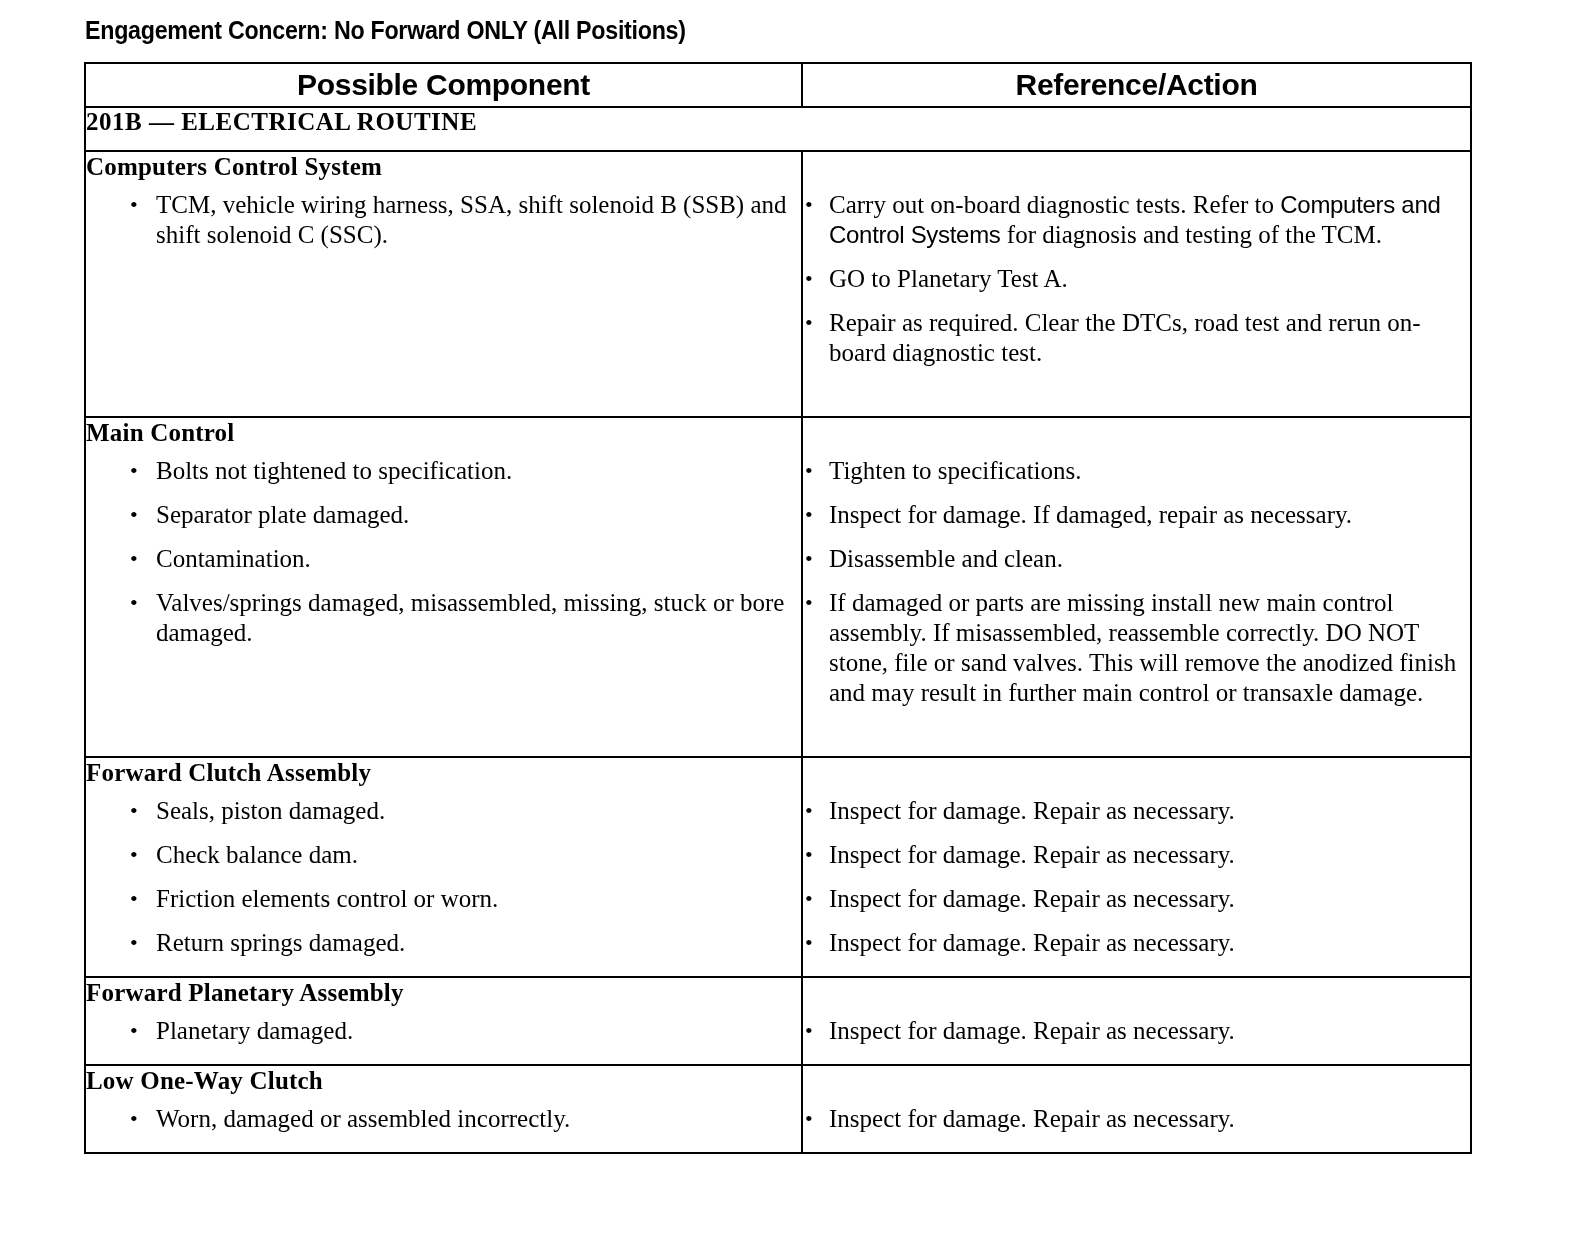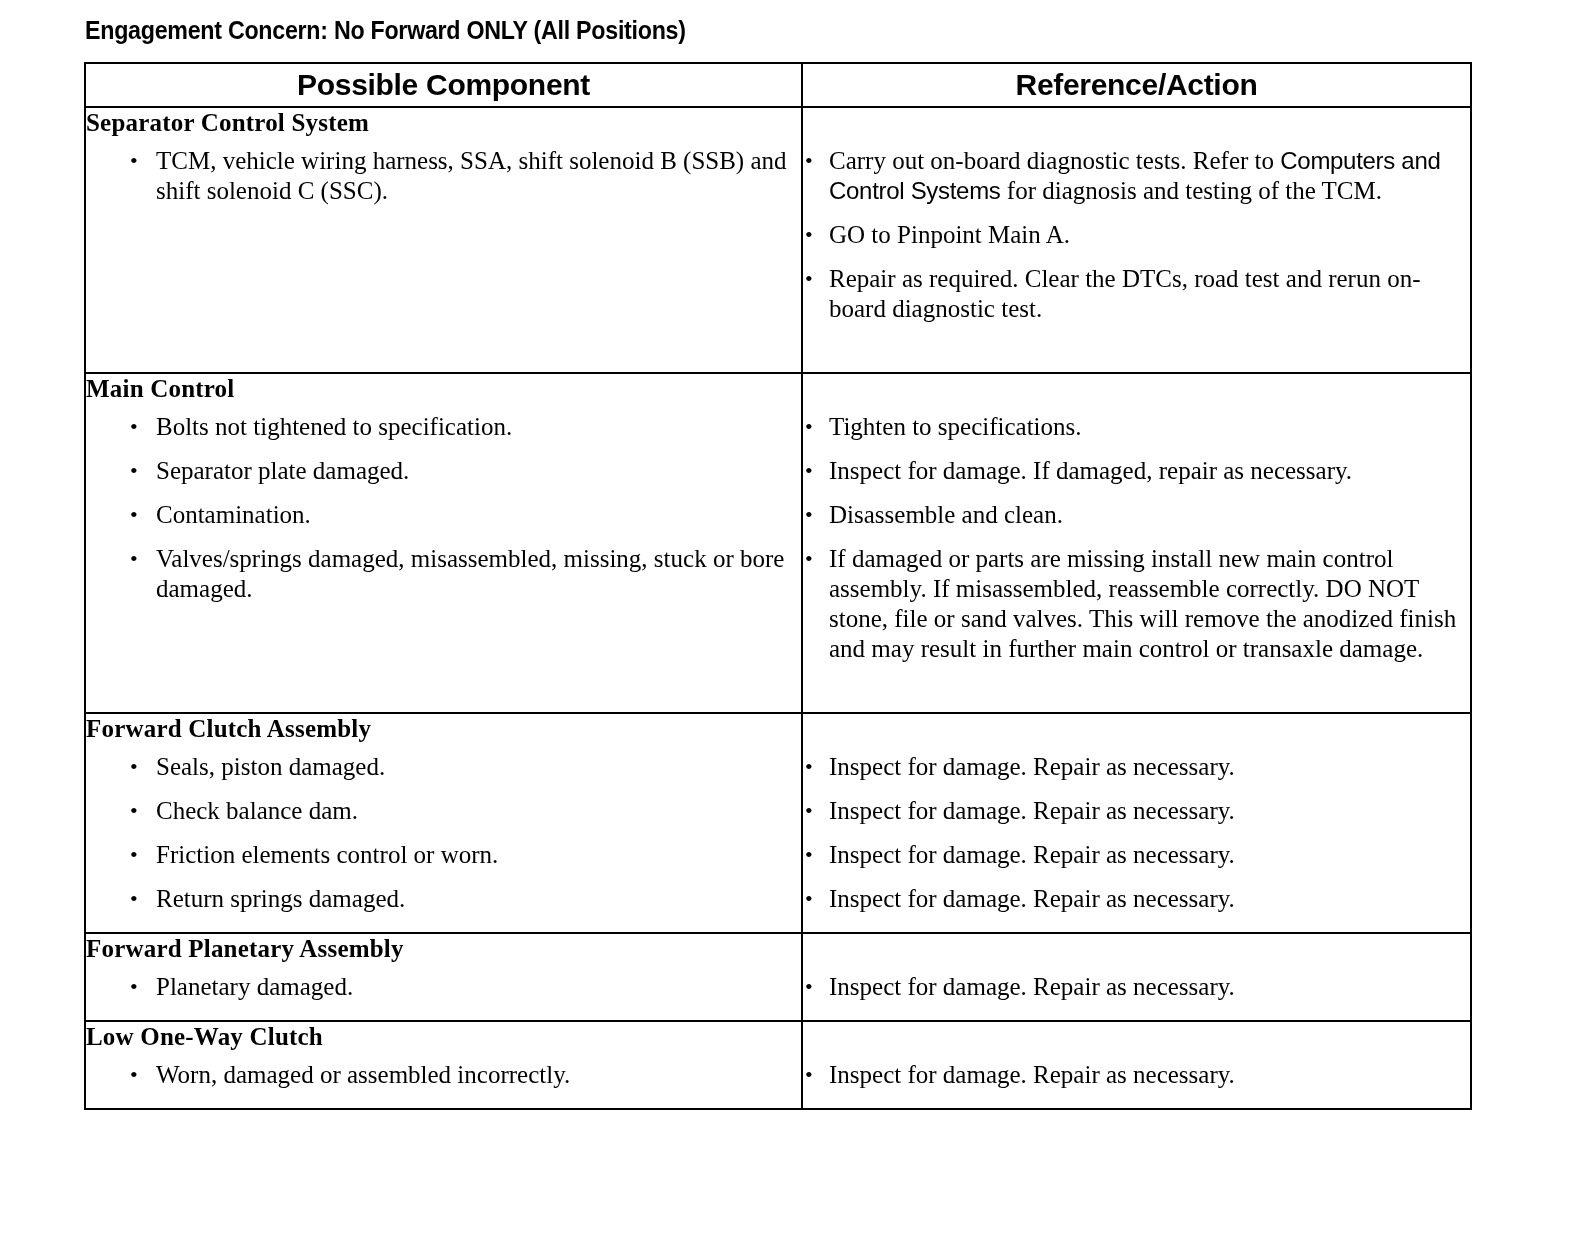--- a/index.html
+++ b/index.html
@@ -49,32 +49,35 @@
       <col class="c2">
     </colgroup>
   <thead>
     <tr>
       <th>Possible Component</th>
       <th>Reference/Action</th>
     </tr>
   </thead>
   <tbody>
 
+    <tr>
+      <td colspan="2" class="routine">201B — ELECTRICAL ROUTINE</td>
+    </tr>
     <tr style="height:266px;">
       <td class="comp">
-        <div class="group-title">Separator Control System</div>
+        <div class="group-title">Computers Control System</div>
         <ul class="items">
           <li><span class="bullet">•</span><span>TCM, vehicle wiring harness, SSA, shift solenoid B (SSB) and shift solenoid C (SSC).</span></li>
         </ul>
       </td>
       <td class="act">
         <div class="spacer"></div>
         <ul class="items">
           <li><span class="bullet">•</span><span>Carry out on-board diagnostic tests. Refer to </span><span class="ref">Computers and Control Systems</span><span> for diagnosis and testing of the TCM.</span></li>
-          <li><span class="bullet">•</span><span>GO to Pinpoint Main A.</span></li>
+          <li><span class="bullet">•</span><span>GO to Planetary Test A.</span></li>
           <li><span class="bullet">•</span><span>Repair as required. Clear the DTCs, road test and rerun on-board diagnostic test.</span></li>
         </ul>
       </td>
     </tr>
 
 
     <tr style="height:340px;">
       <td class="comp">
         <div class="group-title">Main Control</div>
         <ul class="items">

